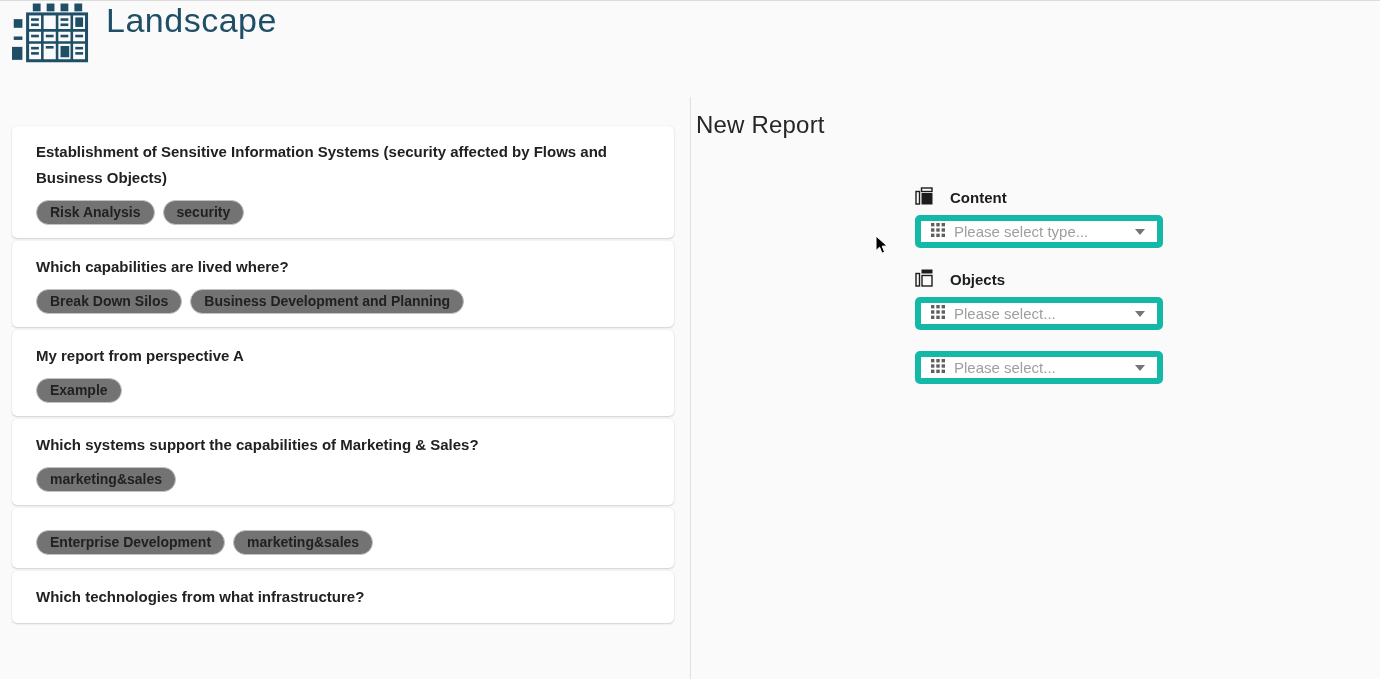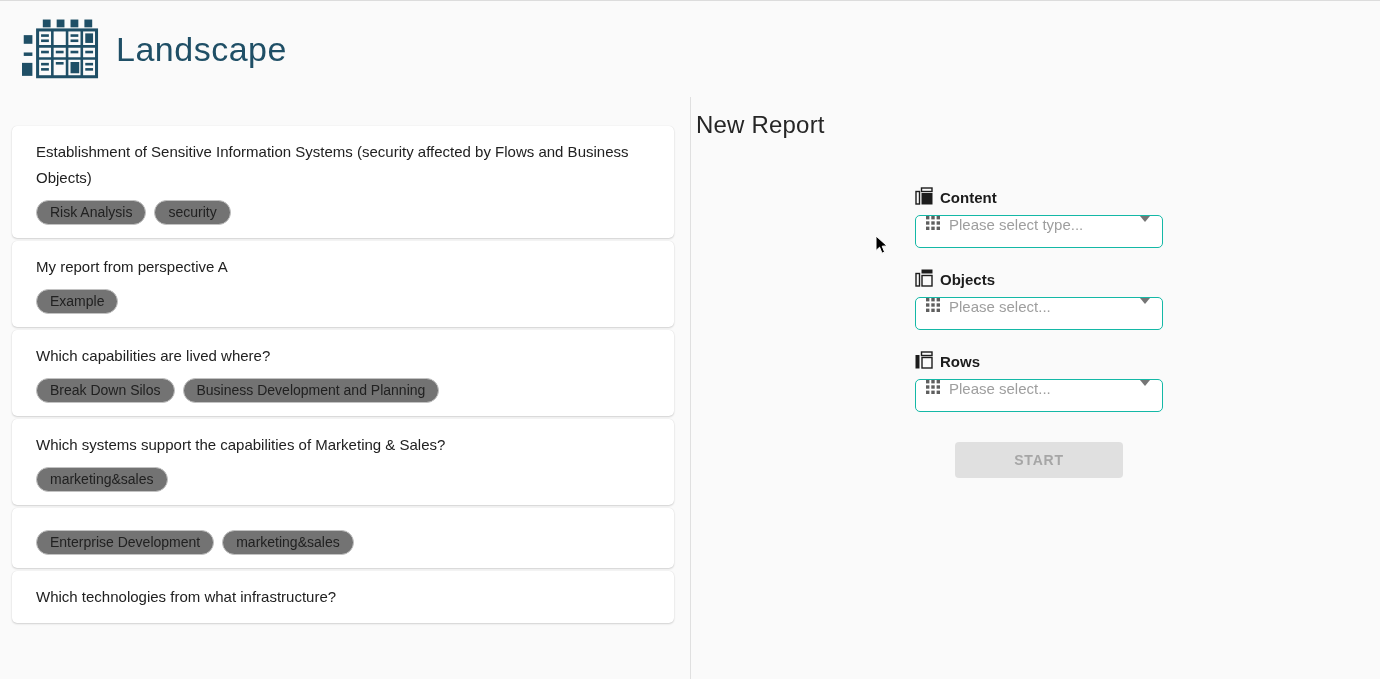--- a/index.html
+++ b/index.html
@@ -9,22 +9,21 @@
     background: #fafafa;
     border-top: 1px solid #dcdcdc;
     color: #212121;
     position: relative;
   }
 
   
   .app-header {
     height: 96px;
     display: flex;
-    align-items: center;
-    padding-left: 22px;
+    padding-left: 12px;
   }
   .app-logo { width: 78px; height: 64px; margin-right: 16px; }
   .app-title {
     font-size: 34px;
     color: #1f4f66;
     letter-spacing: 0.5px;
   }
 
   
   .main {
@@ -50,20 +49,21 @@
 
   
   .report-list { margin-top: 29px; }
   .card {
     background: #ffffff;
     border-radius: 5px;
     box-shadow: 0 1px 2px rgba(0,0,0,0.16), 0 0 1px rgba(0,0,0,0.12);
     padding: 13px 24px 13px 24px;
     margin-bottom: 3px;
     cursor: pointer;
+    font-weight: bold;
   }
   .card-title {
     font-size: 15px;
     line-height: 26px;
     color: #212121;
   }
   .card-tags { margin-top: 9px; display: flex; flex-wrap: wrap; }
   .chip {
     display: inline-block;
     border: 1px solid #c2c2c2;
@@ -79,34 +79,34 @@
   
   .new-report-form {
     width: 248px;
     margin-left: 219px;
     margin-top: 48px;
   }
   .field-group { margin-bottom: 21px; }
   .field-label {
     display: flex;
     align-items: center;
-    gap: 7px;
+    gap: 17px;
     font-size: 15px;
     font-weight: bold;
     color: #1c1c1c;
     margin-bottom: 7px;
   }
   .field-label svg { flex: 0 0 auto; }
   .select-box {
     height: 33px;
     background: #ffffff;
-    border: 1px solid #14b8a6;
+    border: 6px solid #14b8a6;
     border-radius: 5px;
     display: flex;
-    align-items: flex-start;
+    align-items: center;
     padding: 0 12px 0 10px;
     gap: 9px;
     cursor: pointer;
   }
   .select-placeholder {
     flex: 1;
     font-size: 15px;
     color: #9e9e9e;
   }
   .caret {
@@ -188,31 +188,31 @@
     <div class="report-list">
   <div class="card">
     <div class="card-title">Establishment of Sensitive Information Systems (security affected by Flows and Business Objects)</div>
     <div class="card-tags">
             <span class="chip">Risk Analysis</span>
             <span class="chip">security</span>
           </div>
   </div>
 
   <div class="card">
-    <div class="card-title">My report from perspective A</div>
-    <div class="card-tags">
-            <span class="chip">Example</span>
-          </div>
-  </div>
-
-  <div class="card">
     <div class="card-title">Which capabilities are lived where?</div>
     <div class="card-tags">
             <span class="chip">Break Down Silos</span>
             <span class="chip">Business Development and Planning</span>
+          </div>
+  </div>
+
+  <div class="card">
+    <div class="card-title">My report from perspective A</div>
+    <div class="card-tags">
+            <span class="chip">Example</span>
           </div>
   </div>
 
   <div class="card">
     <div class="card-title">Which systems support the capabilities of Marketing &amp; Sales?</div>
     <div class="card-tags">
             <span class="chip">marketing&amp;sales</span>
           </div>
   </div>
 
@@ -289,50 +289,39 @@
                 <rect x="5.3" y="10.6" width="3.4" height="3.4"></rect>
                 <rect x="10.6" y="10.6" width="3.4" height="3.4"></rect>
             </svg>
           </span>
           <span class="select-placeholder">Please select...</span>
           <span class="caret"></span>
         </div>
       </div>
 
       <div class="field-group">
-        <div class="field-label">
-          <span>
-            <svg width="18" height="18" viewBox="0 0 18 18">
-              <rect x="0.5" y="4" width="4" height="13.5" fill="#1c1c1c" stroke="none"></rect>
-              <rect x="6.5" y="1" width="10.5" height="3.5" fill="none" stroke="#1c1c1c" stroke-width="1.4"></rect>
-              <rect x="7" y="6.5" width="10" height="10.5" fill="none" stroke="#1c1c1c" stroke-width="1.4"></rect>
-            </svg>
-          </span>
-          <span>Rows</span>
-        </div>
         <div class="select-box">
           <span>
             <svg width="14" height="14" viewBox="0 0 14 14" fill="#5f5f5f">
               <rect x="0" y="0" width="3.4" height="3.4"></rect>
                 <rect x="5.3" y="0" width="3.4" height="3.4"></rect>
                 <rect x="10.6" y="0" width="3.4" height="3.4"></rect>
               <rect x="0" y="5.3" width="3.4" height="3.4"></rect>
                 <rect x="5.3" y="5.3" width="3.4" height="3.4"></rect>
                 <rect x="10.6" y="5.3" width="3.4" height="3.4"></rect>
               <rect x="0" y="10.6" width="3.4" height="3.4"></rect>
                 <rect x="5.3" y="10.6" width="3.4" height="3.4"></rect>
                 <rect x="10.6" y="10.6" width="3.4" height="3.4"></rect>
             </svg>
           </span>
           <span class="select-placeholder">Please select...</span>
           <span class="caret"></span>
         </div>
       </div>
 
-      <button class="start-button" disabled="">START</button>
     </div>
   </section>
 </div>
 
 <span class="mouse-cursor">
   <svg width="14" height="20" viewBox="0 0 14 20">
     <path d="M1 1 L1 15.5 L4.6 12.2 L7 18.2 L9.6 17.1 L7.2 11.2 L12 10.9 Z" fill="#000000" stroke="#ffffff" stroke-width="1"></path>
   </svg>
 </span>
 

